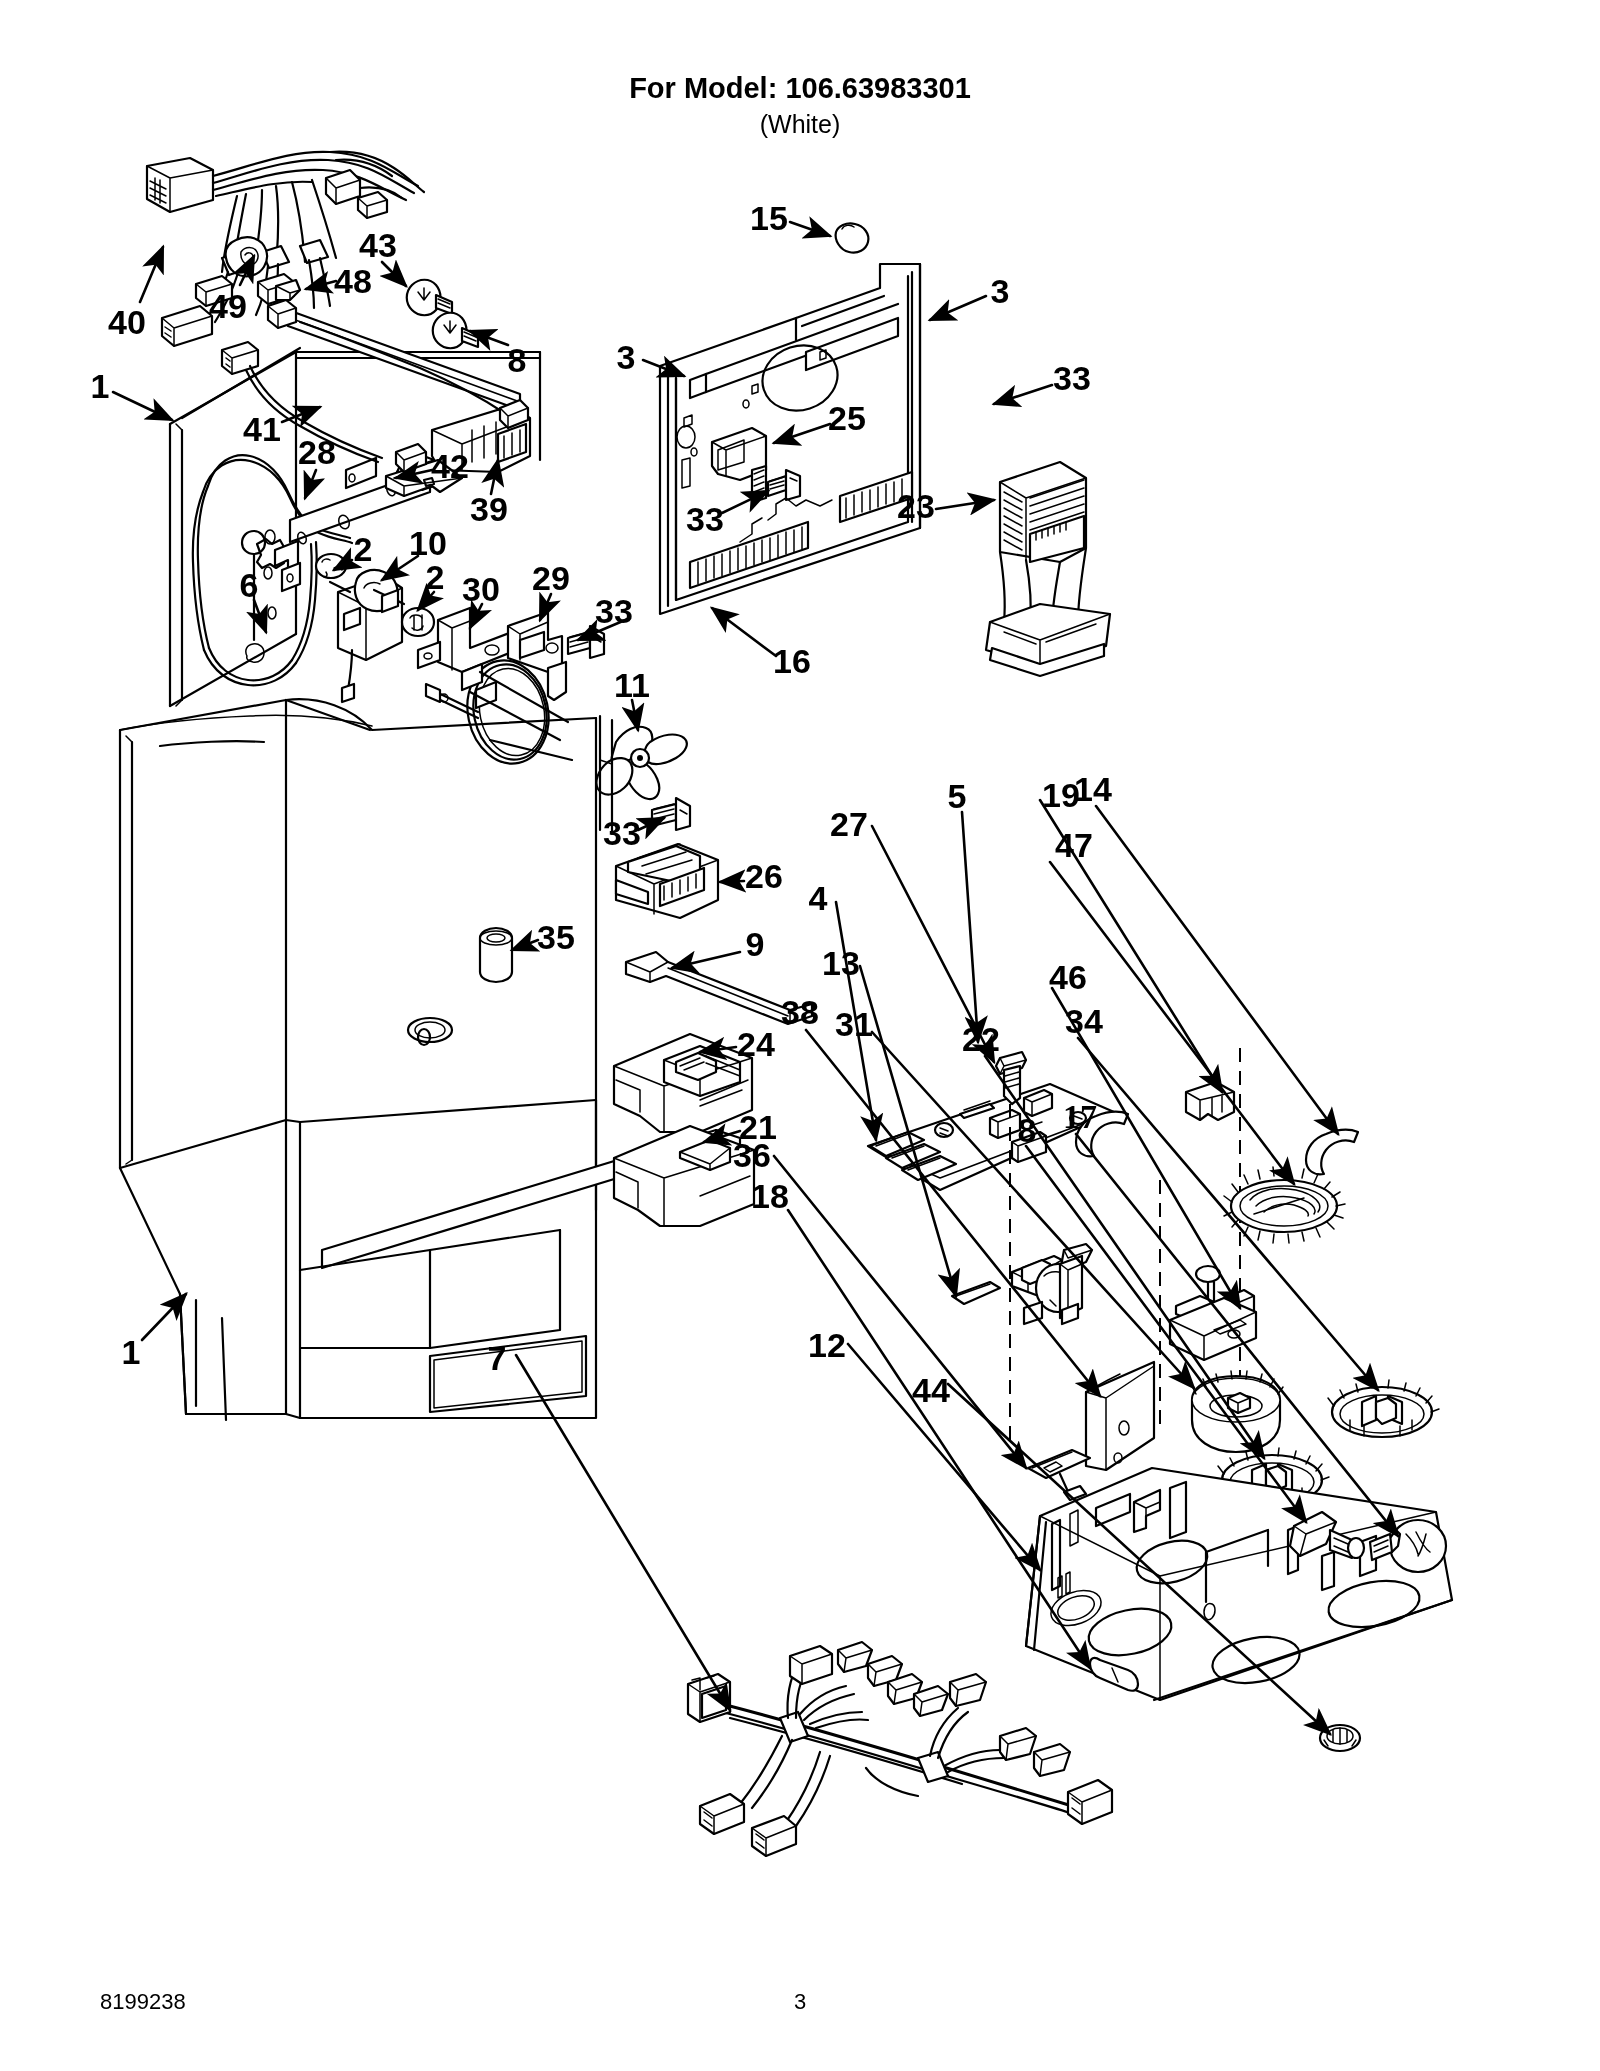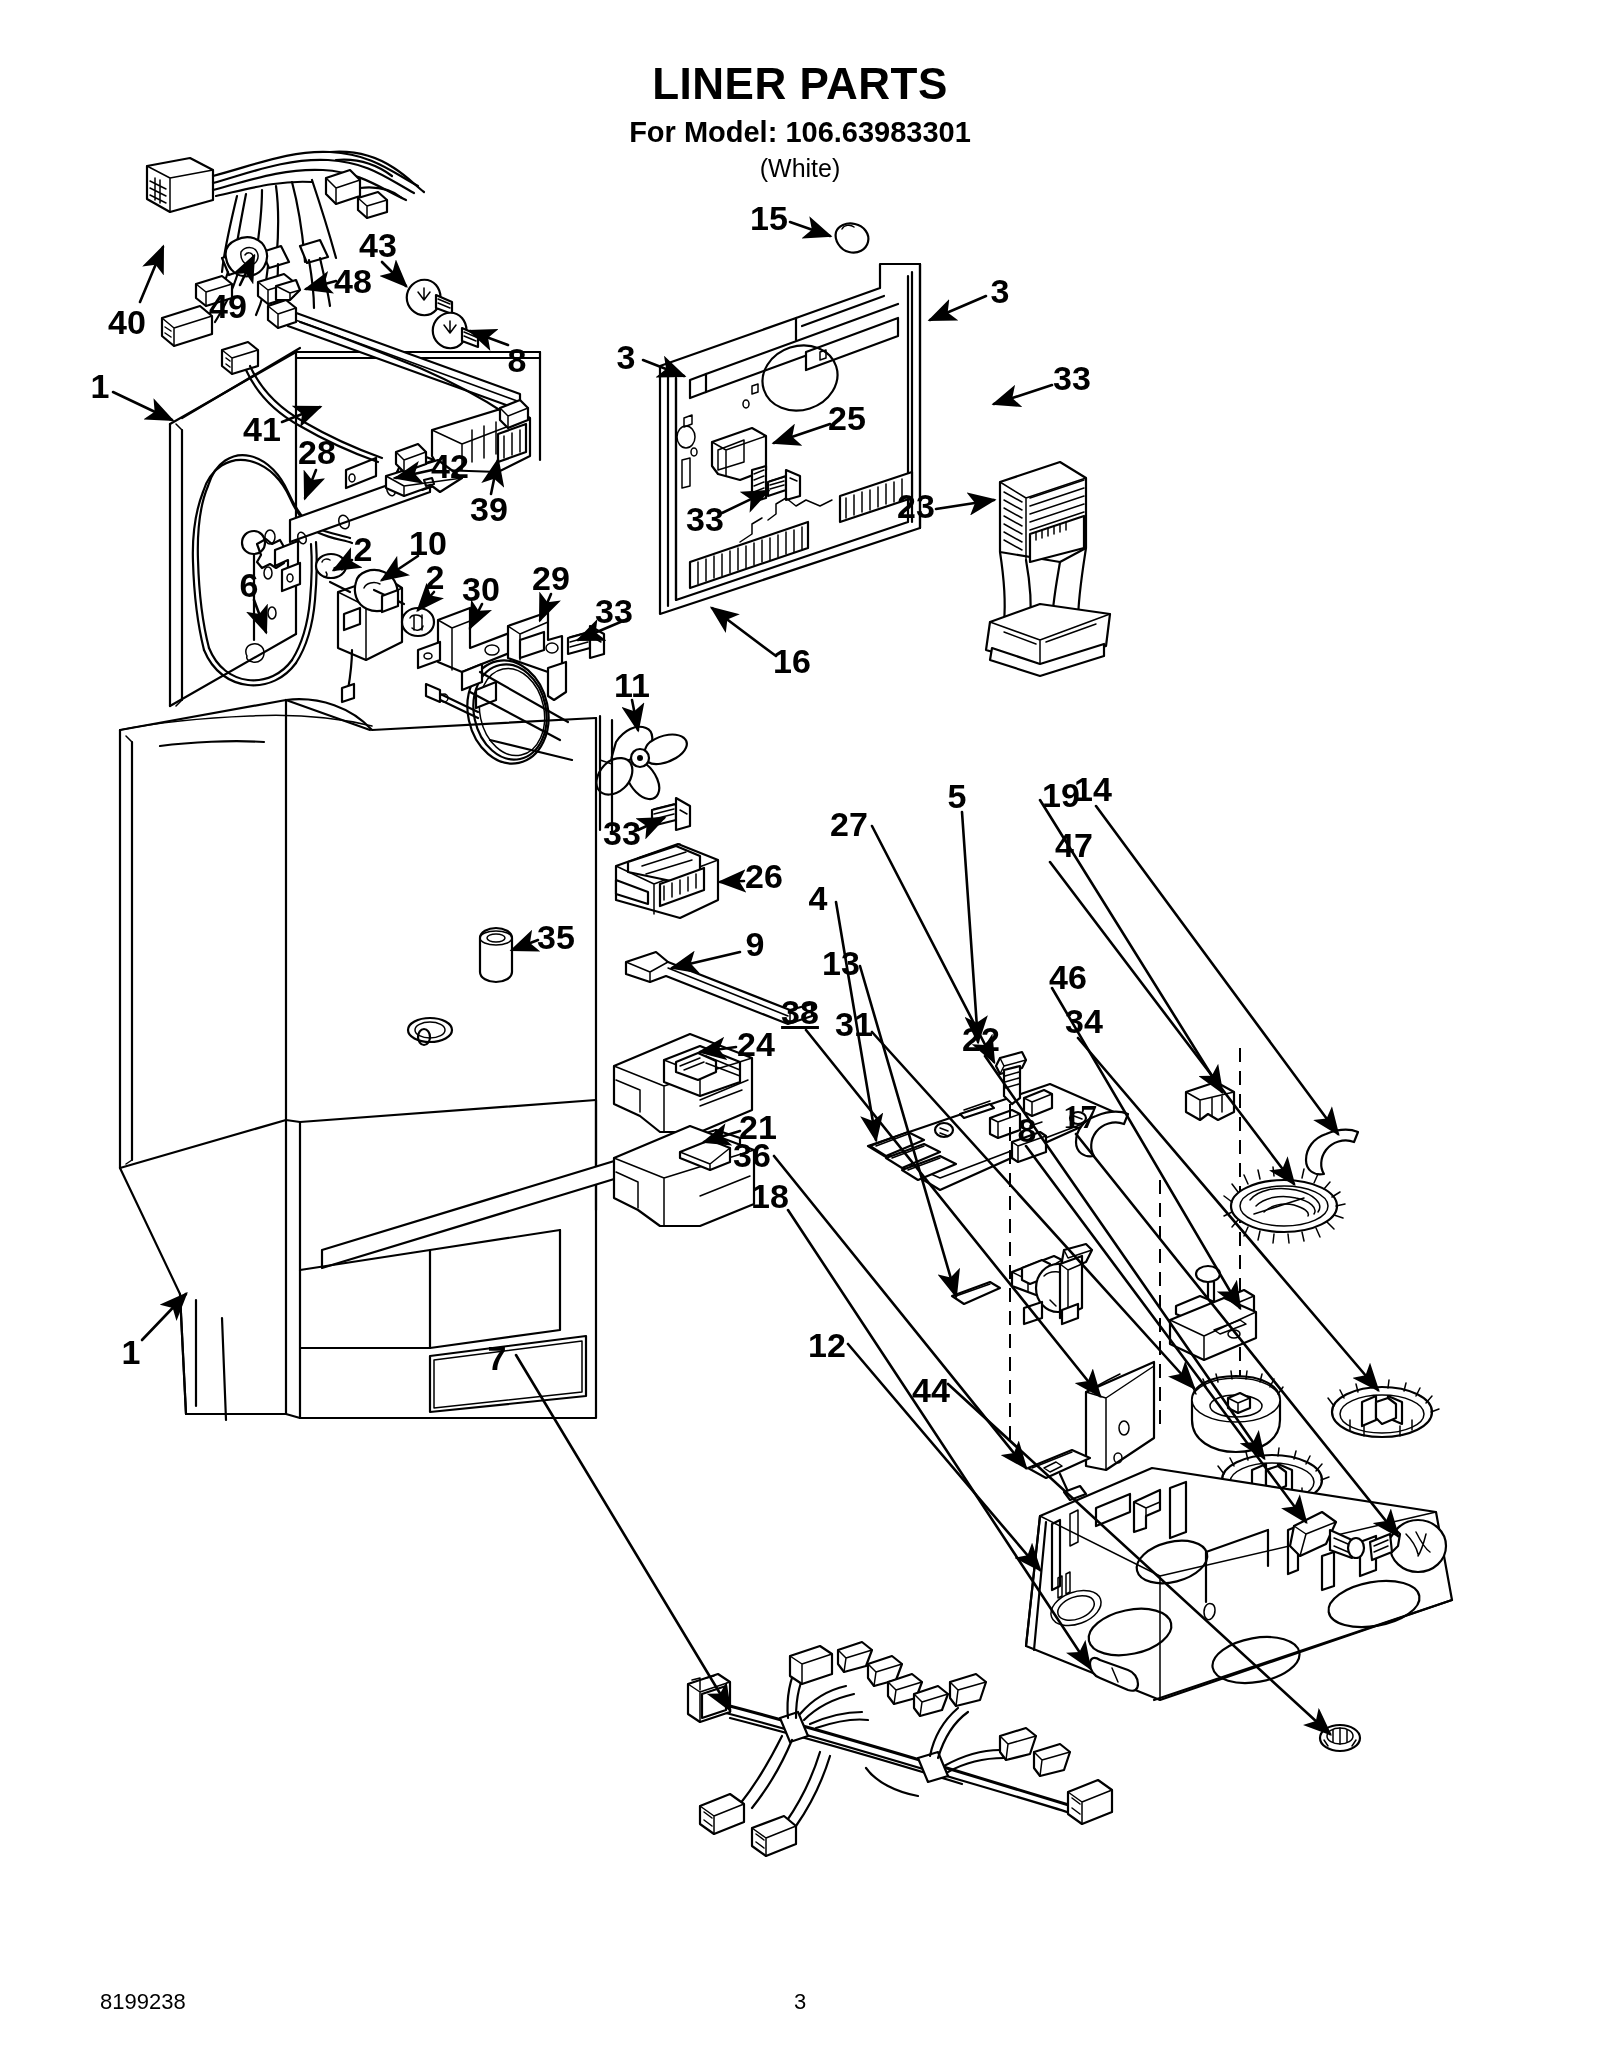--- a/index.html
+++ b/index.html
@@ -79,21 +79,20 @@
     left: 0; top: 0;
     width: 1600px;
     text-align: center;
     font-size: 22px;
   }
 </style>
 </head>
 <body>
 
 <div id="header">
-  <div id="doc-title">LINER PARTS</div>
   <div id="doc-model">For Model: 106.63983301</div>
   <div id="doc-color">(White)</div>
 </div>
 
 <div id="drawing-canvas">
 <svg width="1600" height="2071" viewBox="0 0 1600 2071" xmlns="http://www.w3.org/2000/svg">
   <defs>
     <style>
       .ln { fill:none; stroke:#000; stroke-width:2.2; stroke-linecap:round; stroke-linejoin:round; }
       .lnT { fill:none; stroke:#000; stroke-width:1.5; stroke-linecap:round; stroke-linejoin:round; }
@@ -901,21 +900,21 @@
   <div class="callout" style="left:957px;  top:796px;">5</div>
   <div class="callout" style="left:1061px; top:795px;">19</div>
   <div class="callout" style="left:1093px; top:789px;">14</div>
   <div class="callout" style="left:1060px; top:845px;margin-left:14px;">47</div>
   <div class="callout" style="left:818px;  top:898px;">4</div>
   <div class="callout" style="left:764px;  top:876px;">26</div>
   <div class="callout" style="left:841px;  top:963px;">13</div>
   <div class="callout" style="left:1068px; top:977px;">46</div>
   <div class="callout" style="left:556px;  top:937px;">35</div>
   <div class="callout" style="left:755px;  top:944px;">9</div>
-  <div class="callout" style="left:800px;  top:1012px;text-decoration:underline;">38</div>
+  <div class="callout" style="left:800px;  top:1012px;">38</div>
   <div class="callout" style="left:854px;  top:1024px;">31</div>
   <div class="callout" style="left:981px;  top:1039px;">22</div>
   <div class="callout" style="left:1084px; top:1021px;">34</div>
   <div class="callout" style="left:756px;  top:1044px;">24</div>
   <div class="callout" style="left:758px;  top:1127px;">21</div>
   <div class="callout" style="left:752px;  top:1155px;">36</div>
   <div class="callout" style="left:1027px; top: 1130px;">8</div>
   <div class="callout" style="left:1080px; top:1117px;font-family:Liberation Serif, serif;">17</div>
   <div class="callout" style="left:770px;  top:1196px;">18</div>
   <div class="callout" style="left:827px;  top:1345px;">12</div>

